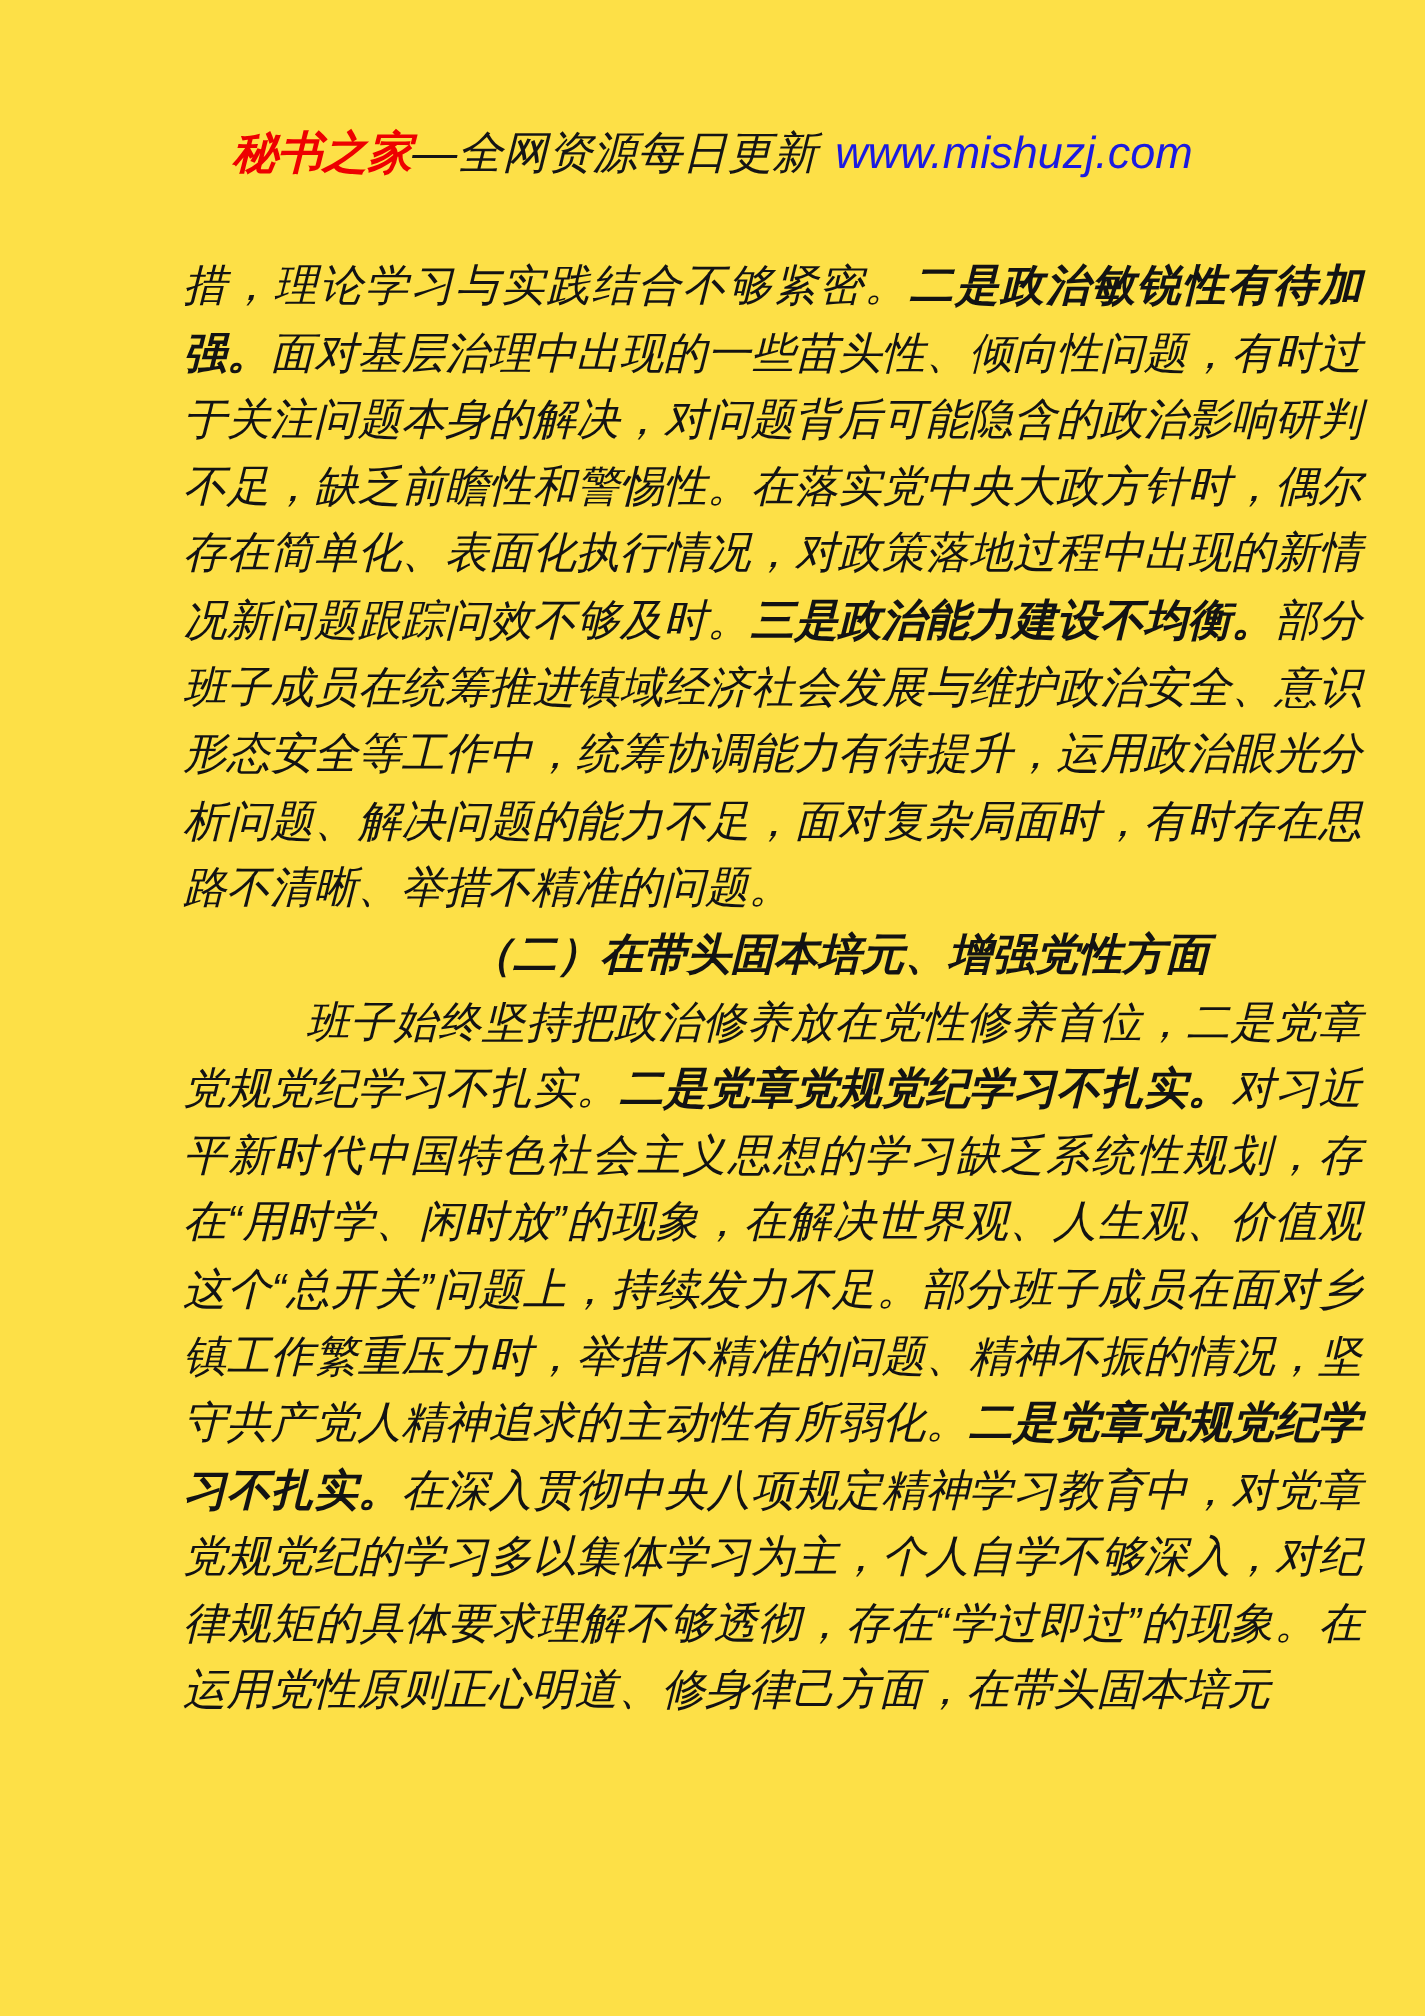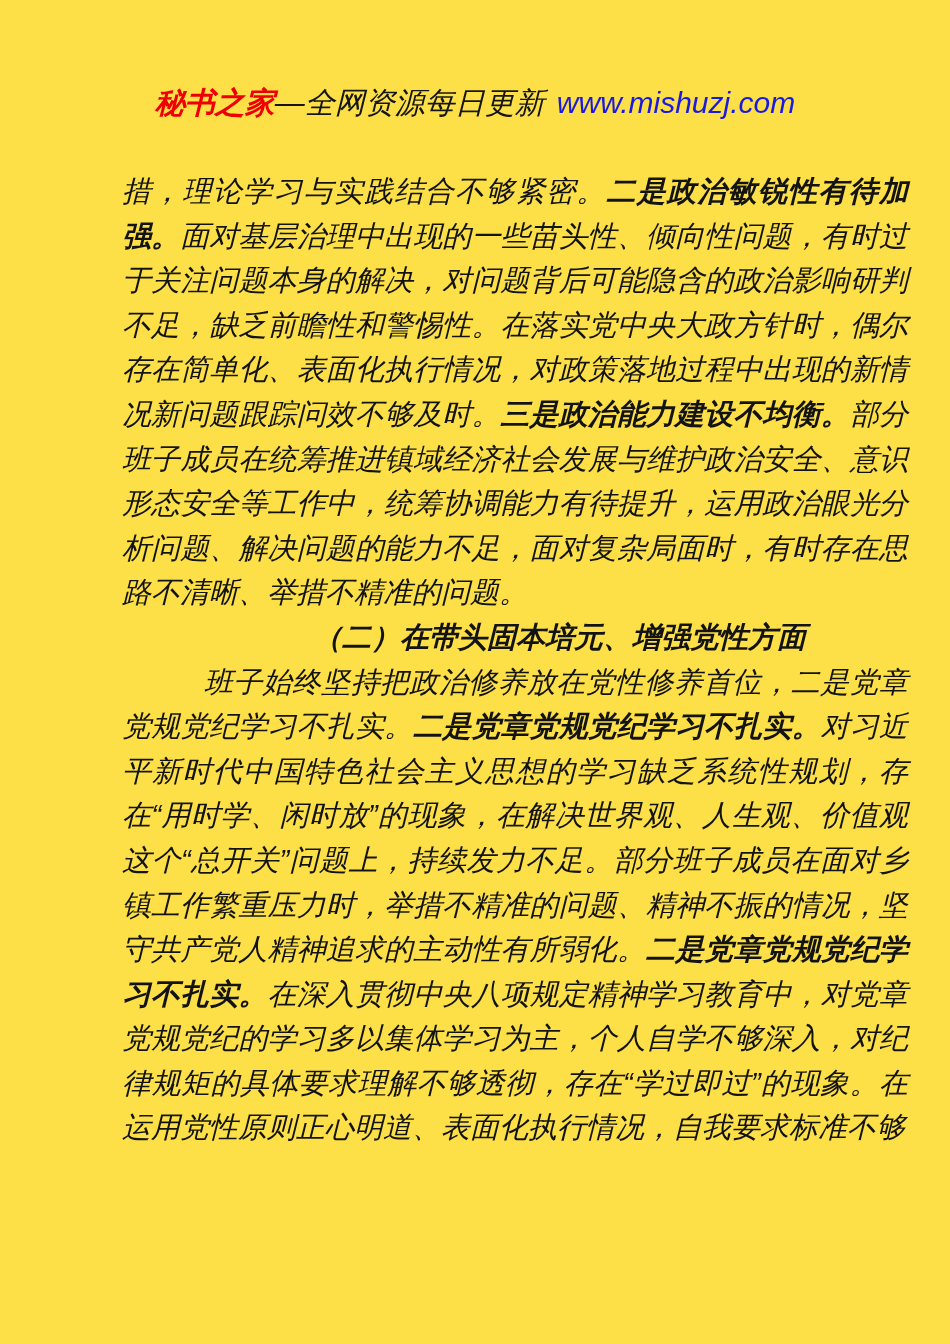--- a/index.html
+++ b/index.html
@@ -70,17 +70,17 @@
   <div class="site-header">
     <span class="brand">秘书之家</span><span class="tagline">—全网资源每日更新</span><span class="url">www.mishuzj.com</span>
   </div>
 
   <div class="content">
 
     <p class="para"><span>措，理论学习与实践结合不够紧密。</span><b>二是政治敏锐性有待加强。</b><span>面对基层治理中出现的一些苗头性、倾向性问题，有时过于关注问题本身的解决，对问题背后可能隐含的政治影响研判不足，缺乏前瞻性和警惕性。在落实党中央大政方针时，偶尔存在简单化、表面化执行情况，对政策落地过程中出现的新情况新问题跟踪问效不够及时。</span><b>三是政治能力建设不均衡。</b><span>部分班子成员在统筹推进镇域经济社会发展与维护政治安全、意识形态安全等工作中，统筹协调能力有待提升，运用政治眼光分析问题、解决问题的能力不足，面对复杂局面时，有时存在思路不清晰、举措不精准的问题。</span></p>
 
     <p class="heading">（二）在带头固本培元、增强党性方面</p>
 
-    <p class="para p-indent"><span>班子始终坚持把政治修养放在党性修养首位，二是党章党规党纪学习不扎实。</span><b>二是党章党规党纪学习不扎实。</b><span>对习近平新时代中国特色社会主义思想的学习缺乏系统性规划，存在“用时学、闲时放”的现象，在解决世界观、人生观、价值观这个“总开关”问题上，持续发力不足。部分班子成员在面对乡镇工作繁重压力时，举措不精准的问题、精神不振的情况，坚守共产党人精神追求的主动性有所弱化。</span><b>二是党章党规党纪学习不扎实。</b><span>在深入贯彻中央八项规定精神学习教育中，对党章党规党纪的学习多以集体学习为主，个人自学不够深入，对纪律规矩的具体要求理解不够透彻，存在“学过即过”的现象。在运用党性原则正心明道、表面化执行情况，自我要求标准不够</span></p>
+    <p class="para p-indent"><span>班子始终坚持把政治修养放在党性修养首位，二是党章党规党纪学习不扎实。</span><b>二是党章党规党纪学习不扎实。</b><span>对习近平新时代中国特色社会主义思想的学习缺乏系统性规划，存在“用时学、闲时放”的现象，在解决世界观、人生观、价值观这个“总开关”问题上，持续发力不足。部分班子成员在面对乡镇工作繁重压力时，举措不精准的问题、精神不振的情况，坚守共产党人精神追求的主动性有所弱化。</span><b>二是党章党规党纪学习不扎实。</b><span>在深入贯彻中央八项规定精神学习教育中，对党章党规党纪的学习多以集体学习为主，个人自学不够深入，对纪律规矩的具体要求理解不够透彻，存在“学过即过”的现象。在运用党性原则正心明道、修身律己方面，在带头固本培元</span></p>
 
   </div>
 
 </div>
 
 </body></html>

